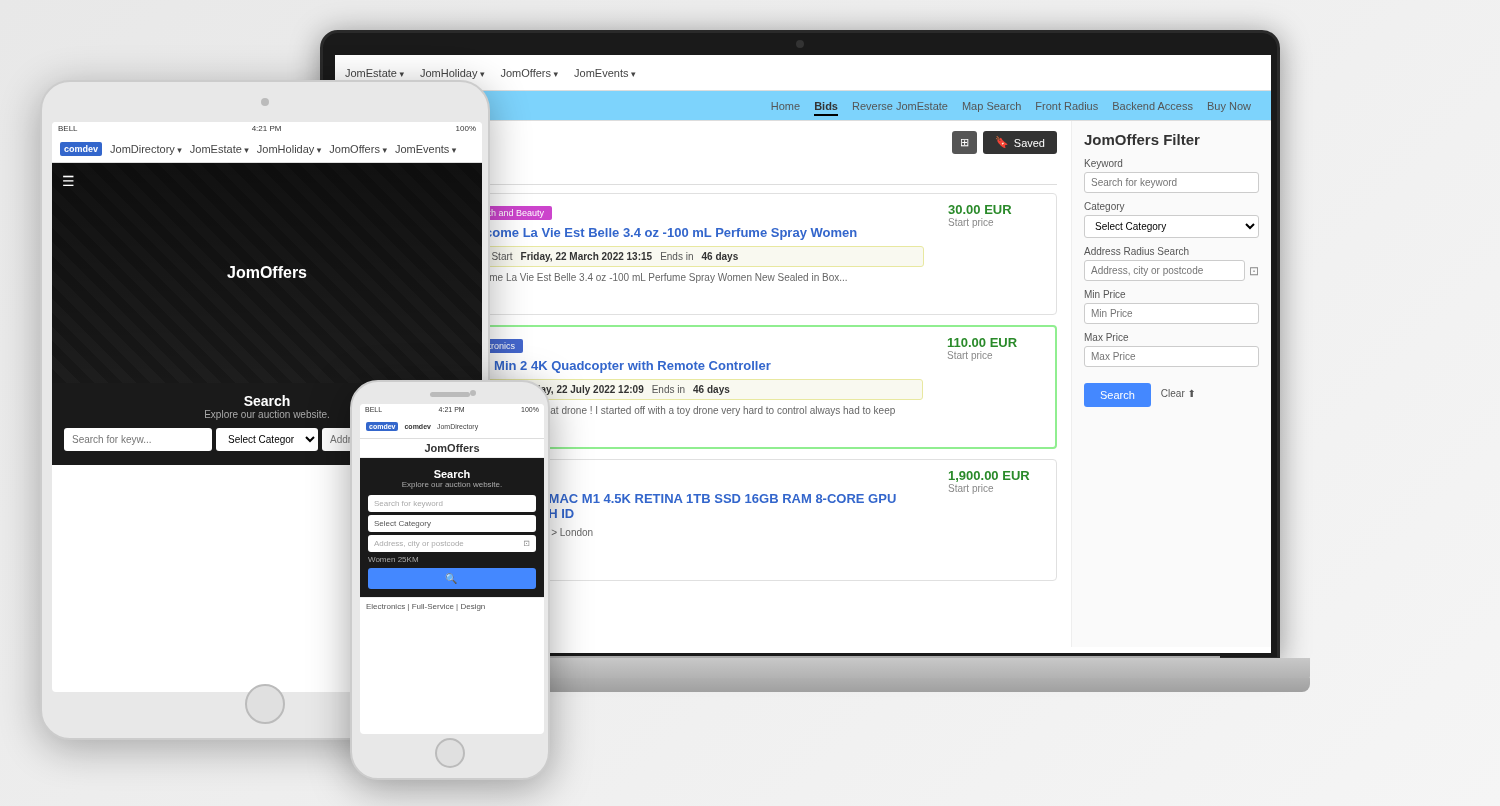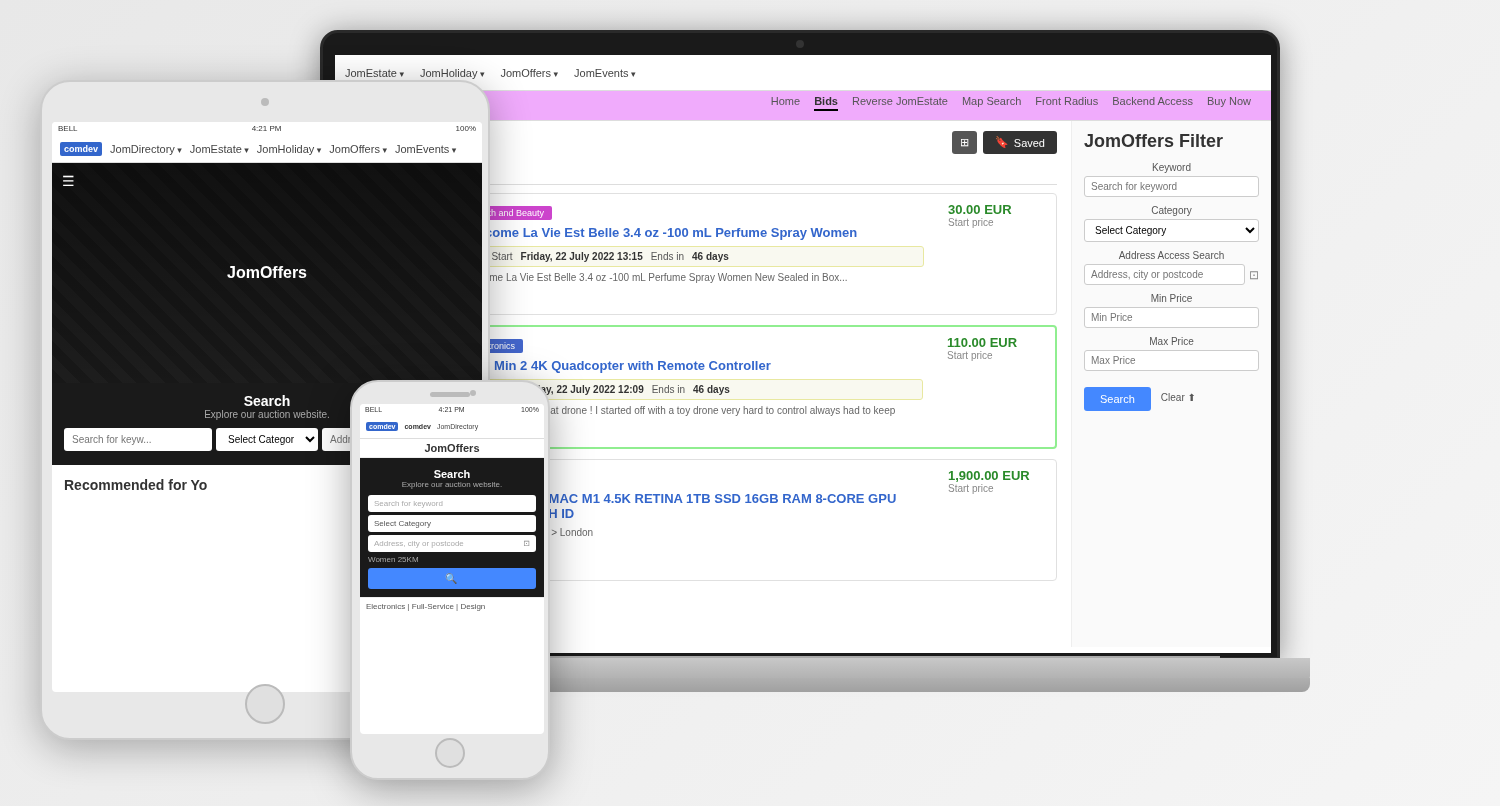--- a/index.html
+++ b/index.html
@@ -98,25 +98,25 @@
     .laptop-nav-item {
       font-size: 11px;
       color: #444;
       cursor: pointer;
     }
     .laptop-nav-item.dropdown::after {
       content: ' ▾';
       font-size: 9px;
     }
     .laptop-topbar {
-      background: #f0abfc;
+      background: #7dd3fc;
       border-bottom: 1px solid #ddd;
       padding: 4px 20px;
       display: flex;
-      align-items: flex-start;
+      align-items: flex-end;
       justify-content: space-between;
     }
     .laptop-logo {
       font-size: 18px;
       font-weight: bold;
       color: #333;
     }
     .laptop-top-links {
       display: flex;
       gap: 14px;
@@ -253,30 +253,29 @@
 
     
     .laptop-sidebar {
       width: 200px;
       padding: 10px 12px;
       border-left: 1px solid #eee;
       background: #fafafa;
       overflow: hidden;
     }
     .filter-title {
-      font-size: 18px;
+      font-size: 15px;
       font-weight: bold;
       color: #333;
       margin-bottom: 10px;
     }
     .filter-label {
       font-size: 10px;
       color: #555;
       margin-bottom: 3px;
-      text-align: center;
     }
     .filter-input {
       width: 100%;
       border: 1px solid #ccc;
       border-radius: 3px;
       padding: 4px 6px;
       font-size: 10px;
       margin-bottom: 8px;
     }
     .filter-select {
@@ -761,21 +760,21 @@
                     <text x="25" y="49" text-anchor="middle" font-size="4" fill="#8B6914">LANCOME</text>
                   </svg>
                 </div>
               </div>
               <div class="listing-body">
                 <span class="listing-category cat-health">Health and Beauty</span>
                 <div class="listing-title">Lancome La Vie Est Belle 3.4 oz -100 mL Perfume Spray Women</div>
                 <div class="listing-dates">
                   <span>📅</span>
                   <span>Start</span>
-                  <span class="date-bold">Friday, 22 July 2022 13:15</span>
+                  <span class="date-bold">Friday, 22 March 2022 13:15</span>
                   <span>Ends in</span>
                   <span class="days-bold">46 days</span>
                 </div>
                 <div class="listing-desc">Lancome La Vie Est Belle 3.4 oz -100 mL Perfume Spray Women New Sealed in Box...</div>
               </div>
               <div class="listing-price">
                 <div class="price-amount">30.00 EUR</div>
                 <div class="price-label">Start price</div>
               </div>
             </div>
@@ -842,21 +841,21 @@
           </div>
 
           <div class="laptop-sidebar">
             <div class="filter-title">JomOffers Filter</div>
             <div class="filter-label">Keyword</div>
             <input class="filter-input" placeholder="Search for keyword" style="">
             <div class="filter-label">Category</div>
             <select class="filter-select">
               <option>Select Category</option>
             </select>
-            <div class="filter-label">Address Access Search</div>
+            <div class="filter-label">Address Radius Search</div>
             <div class="address-input-row">
               <input class="filter-input" style="margin-bottom: 0px;" placeholder="Address, city or postcode">
               <span class="geo-icon">⊡</span>
             </div>
             <div style="margin-top:8px">
               <div class="filter-label">Min Price</div>
               <input class="filter-input" placeholder="Min Price" style="">
               <div class="filter-label">Max Price</div>
               <input class="filter-input" placeholder="Max Price" style="">
             </div>
@@ -913,21 +912,20 @@
           <div class="tablet-search-row">
             <input class="tablet-search-input" placeholder="Search for keyw..." style="">
             <select class="tablet-cat-select">
               <option>Select Category</option>
             </select>
             <input class="tablet-addr-input" placeholder="Address, city o..." style="">
           </div>
         </div>
 
 
-        <div class="tablet-recommended">Recommended for Yo</div>
       </div>
       <div class="tablet-home-btn"></div>
     </div>
   </div>
 
   <div class="phone">
     <div class="phone-body">
       <div class="phone-speaker"></div>
       <div class="phone-camera"></div>
       <div class="phone-screen">

